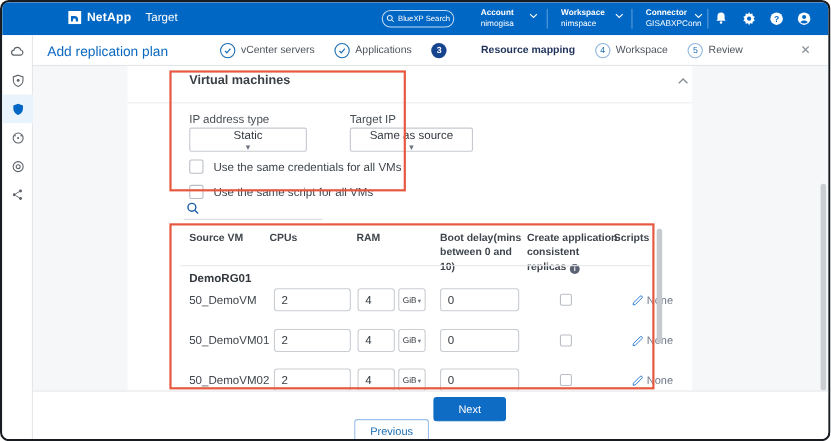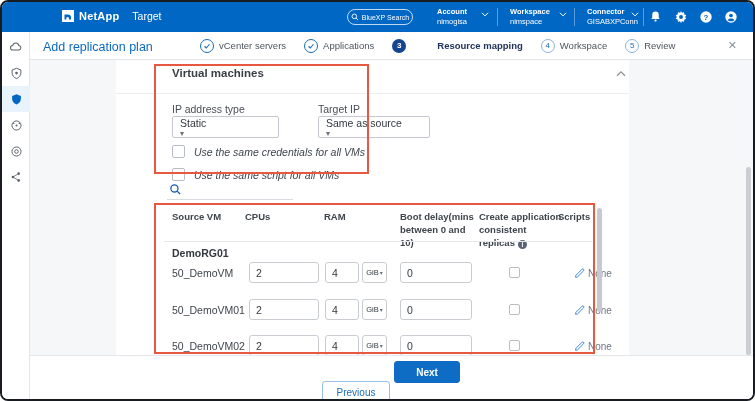--- a/index.html
+++ b/index.html
@@ -38,23 +38,23 @@
   .step.active .step-label{color:#20335b;font-weight:bold;padding-left:26px;}
   .close-x{position:absolute;right:16px;top:7px;font-size:11px;color:#8a9097;cursor:pointer;}
   
   .content{position:absolute;top:58px;left:28px;right:0;height:299px;background:#f6f7f8;}
   .card{position:absolute;left:86px;top:0;width:513px;height:299px;background:#fff;}
   .section-title{position:absolute;left:56px;top:7px;font-size:11.5px;font-weight:600;color:#3a3f45;}
   .collapse-chev{position:absolute;left:498px;top:7px;width:14px;height:14px;}
   .section-divider{position:absolute;left:0;right:0;top:33px;height:1px;background:#ecedef;}
   .field-label{position:absolute;top:43px;font-size:10.5px;color:#4a5057;}
   .select{position:absolute;top:56px;height:22px;border:1px solid #c5c9cf;border-radius:2px;background:#fff;
-    display:flex;justify-content:space-between;padding:0 7px;font-size:10.5px;color:#33383e;flex-direction:column;}
+    display:flex;align-items:center;justify-content:space-between;padding:0 7px;font-size:10.5px;color:#33383e;flex-direction:column;}
   .sel-chev{color:#6b7280;font-size:8px;}
-  .cb-row{position:absolute;left:56px;display:flex;align-items:center;gap:9px;font-style:italic;}
+  .cb-row{position:absolute;left:56px;display:flex;align-items:center;gap:9px;}
   .checkbox{width:13px;height:13px;border:1px solid #b9bec5;border-radius:2px;background:#fff;flex:0 0 auto;}
   .cb-label{font-size:10.5px;color:#3f454c;}
   .red-box{position:absolute;border:2px solid #e65840;pointer-events:none;}
   .red-box-1{left:38px;top:4px;width:215px;height:110px;}
   .red-box-2{left:38px;top:143px;width:441px;height:151px;}
   .search-icon{position:absolute;left:53px;top:123px;width:13px;height:13px;}
   .search-underline{position:absolute;left:51px;top:139px;width:126px;height:1px;background:#d8dbdf;}
   
   .th{position:absolute;top:150px;font-size:9.5px;font-weight:600;color:#3f454c;line-height:13px;}
   .info-icon{display:inline-block;width:9px;height:9px;border-radius:50%;background:#5b6273;color:#fff;
@@ -68,21 +68,21 @@
     display:flex;align-items:center;justify-content:center;gap:1px;font-size:7.5px;color:#33383e;}
   .row-checkbox{position:absolute;width:11px;height:11px;border:1px solid #b9bec5;border-radius:2px;background:#fff;}
   .script-val{position:absolute;font-size:10px;color:#6e7684;margin-left:36px;}
   .pencil{position:absolute;width:12px;height:12px;}
   .table-scrollbar{position:absolute;left:481px;top:148px;width:5px;height:104px;background:#c6c9ce;border-radius:3px;}
   .page-scrollbar{position:absolute;left:744px;top:165px;width:5px;height:188px;background:#caced3;border-radius:3px;}
   
   .footer{position:absolute;left:28px;right:0;bottom:0;height:44px;background:#fff;border-top:1px solid #e3e6ea;}
   .btn{position:absolute;top:5px;height:22px;border-radius:3px;font-size:10px;display:flex;align-items:center;justify-content:center;cursor:pointer;}
   .btn-prev{left:292px;width:68px;background:#fff;border:1px solid #9cc0e8;color:#1b6db3;margin-top:20px;}
-  .btn-next{left:364px;width:66px;background:#0f6cc4;border:1px solid #0f6cc4;color:#fff;font-weight:700;}
+  .btn-next{left:364px;width:66px;background:#0f6cc4;border:1px solid #0f6cc4;color:#fff;font-weight:400;}
 </style>
 </head>
 <body>
 
 <div class="window">
 
   <div class="topbar">
     <div class="logo">
       <svg width="12" height="12" viewBox="0 0 12 12">
           <rect width="12" height="12" fill="#fff"></rect>

